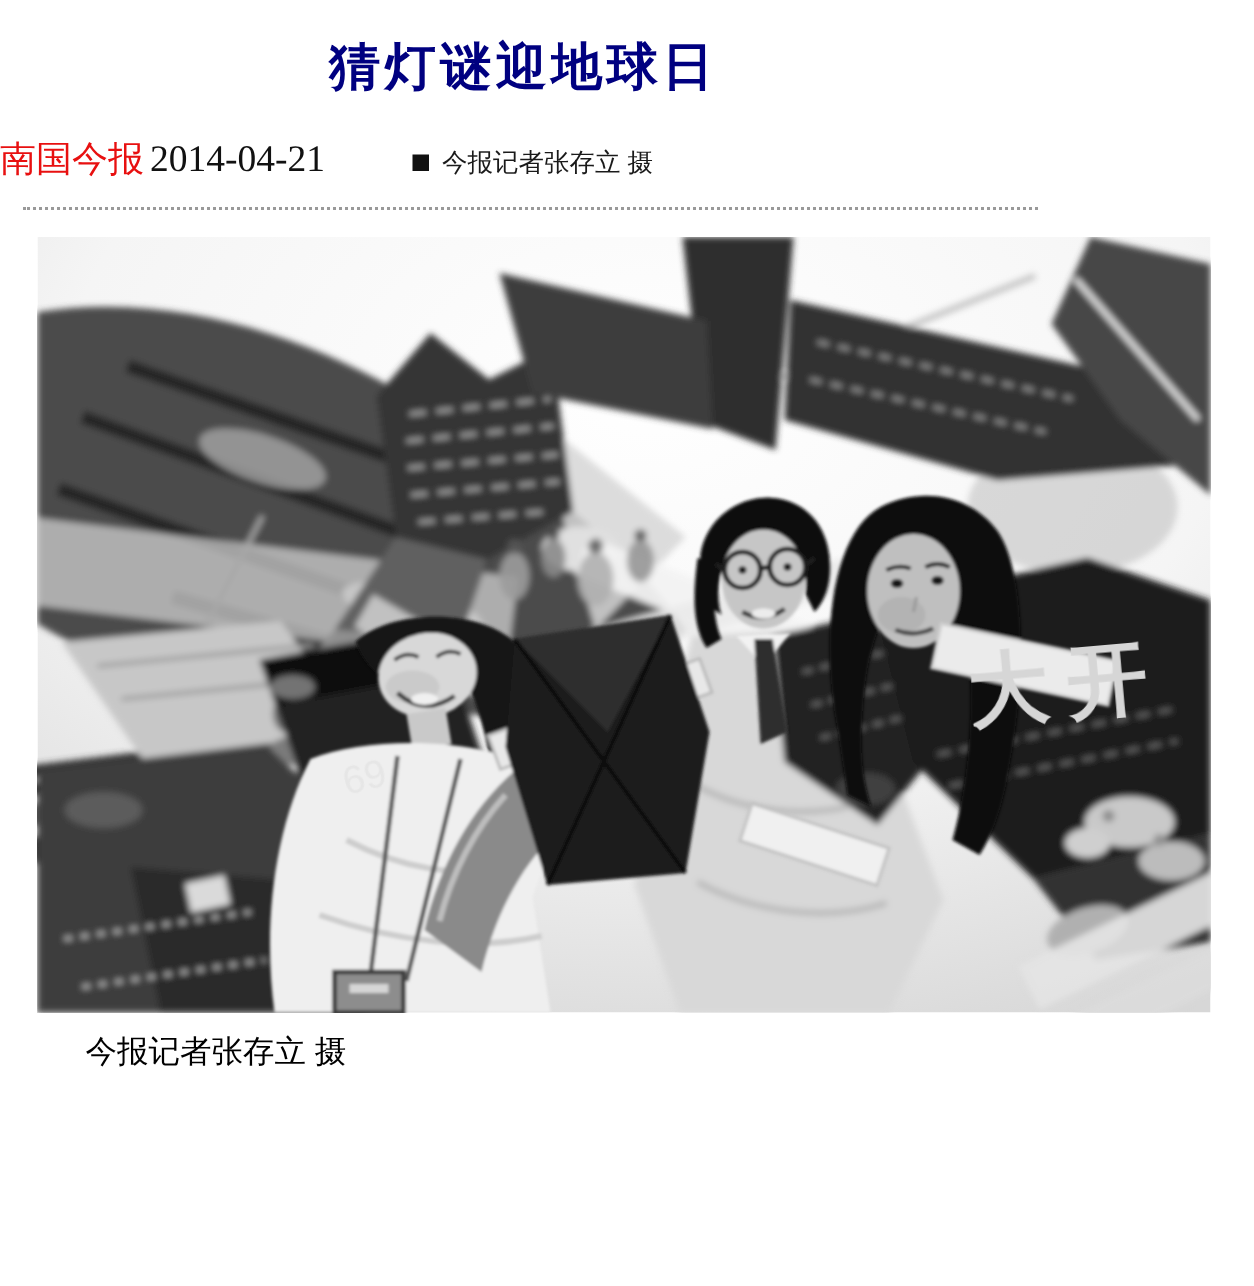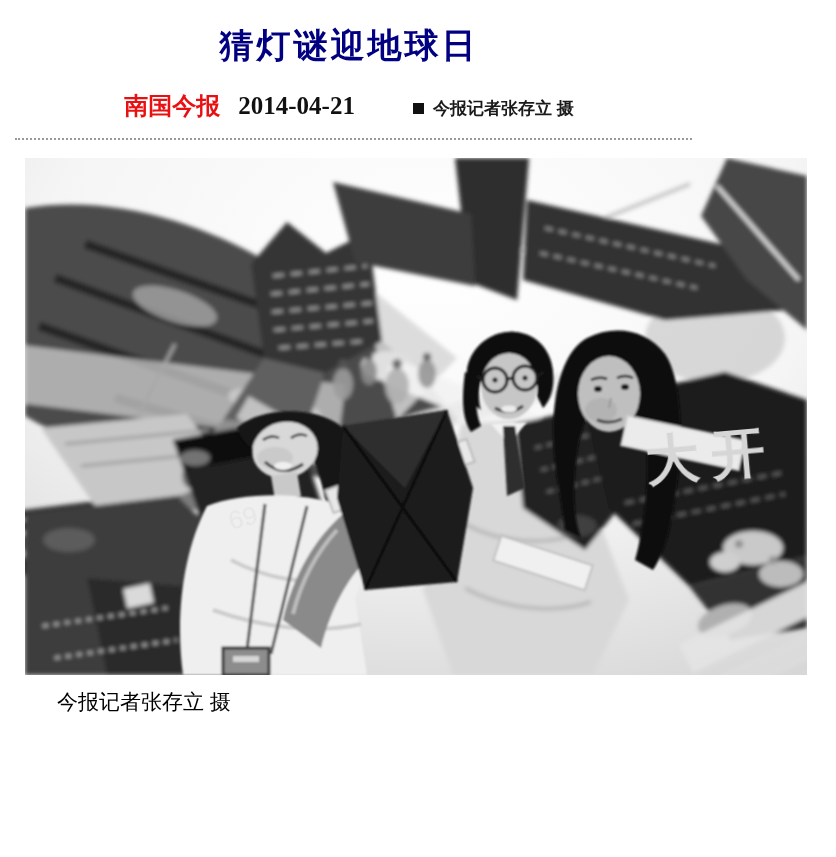--- a/index.html
+++ b/index.html
@@ -2,23 +2,23 @@
 <html><head>
 <meta charset="utf-8">
 <style>
   html,body{margin:0;padding:0;background:#ffffff;}
   body{width:836px;height:857px;overflow:hidden;color:#000;
        font-family:"Liberation Sans","DejaVu Sans",sans-serif;}
   .page{width:698px;}
   .title{margin:26px 15px 0;text-align:center;
          font-family:"Liberation Serif","DejaVu Serif",serif;
          font-size:34px;font-weight:bold;color:#000080;letter-spacing:3px;line-height:40px;}
-  .byline{margin-top:24px;display:flex;justify-content:center;align-items:baseline;font-weight:bold;}
+  .byline{margin-top:24px;display:flex;align-items:baseline;}
   .source{color:#e81010;font-size:24px;font-family:"Liberation Serif","DejaVu Serif",serif;}
-  .date{font-size:25px;margin-left:18px;font-family:"Liberation Serif","DejaVu Serif",serif;color:#111;}
+  .date{font-size:25px;margin-left:4px;font-family:"Liberation Serif","DejaVu Serif",serif;color:#111;}
   .credit{margin-left:58px;font-size:17px;color:#1a1a1a;display:inline-flex;align-items:center;}
   .bullet{width:11px;height:11px;background:#111;display:inline-block;margin-right:9px;flex:0 0 auto;}
   .divider{margin:16px 6px 0 15px;height:0;border-bottom:2px dotted #999999;}
   .photo{margin:18px 0 0 25px;width:782px;height:517px;line-height:0;}
   .photo svg{display:block;}
   .body-text{margin:14px 12px 0 15px;font-size:21px;color:#000;}
   .body-line{line-height:37px;}
   .line-first{text-indent:2em;}
   .credit-line{margin:8px 12px 0 15px;font-size:21px;line-height:37px;text-indent:2em;color:#000;}
 </style>

